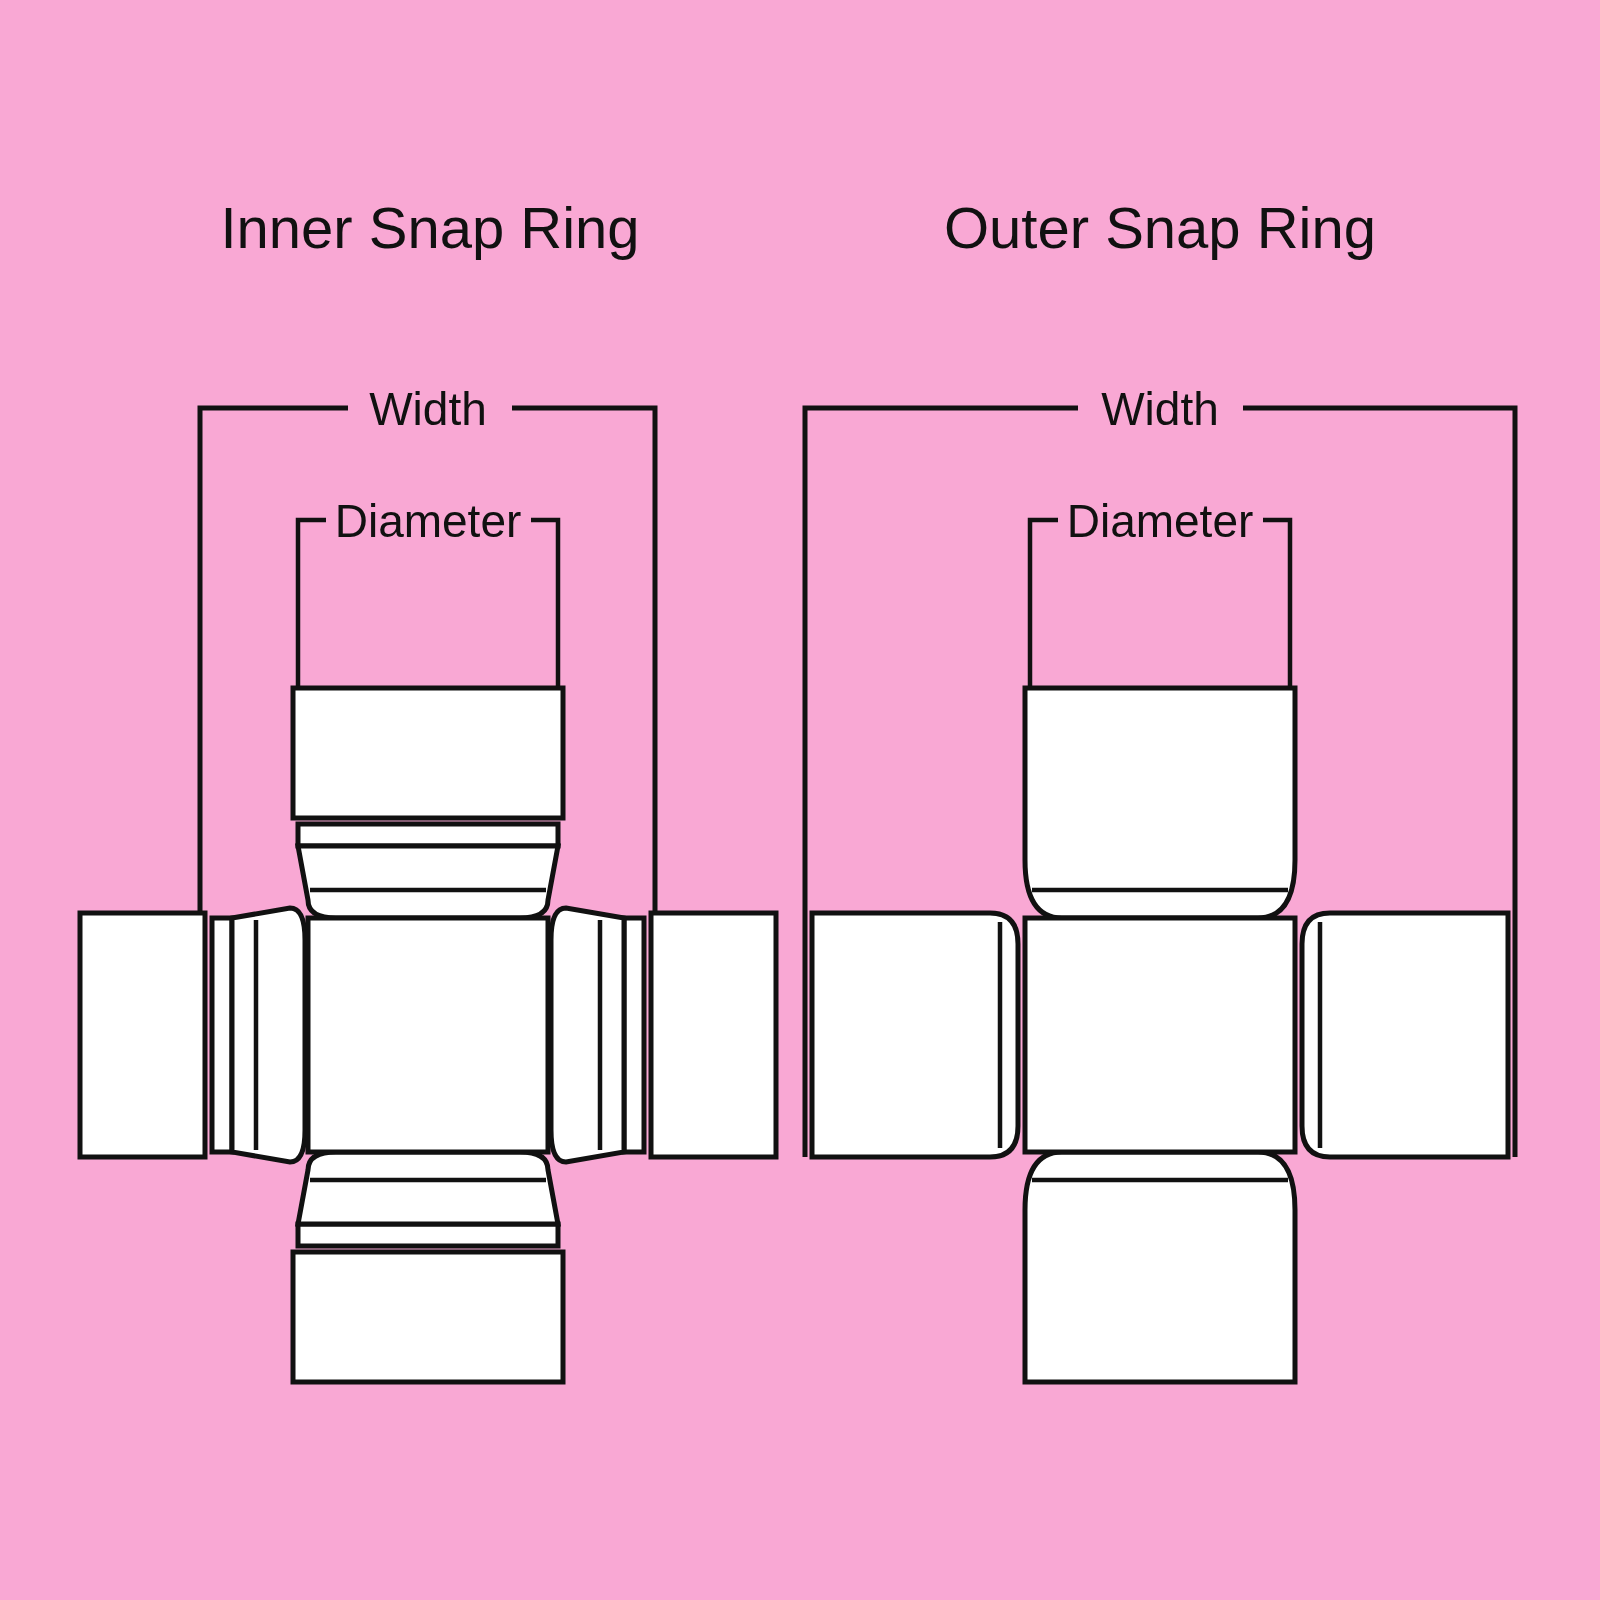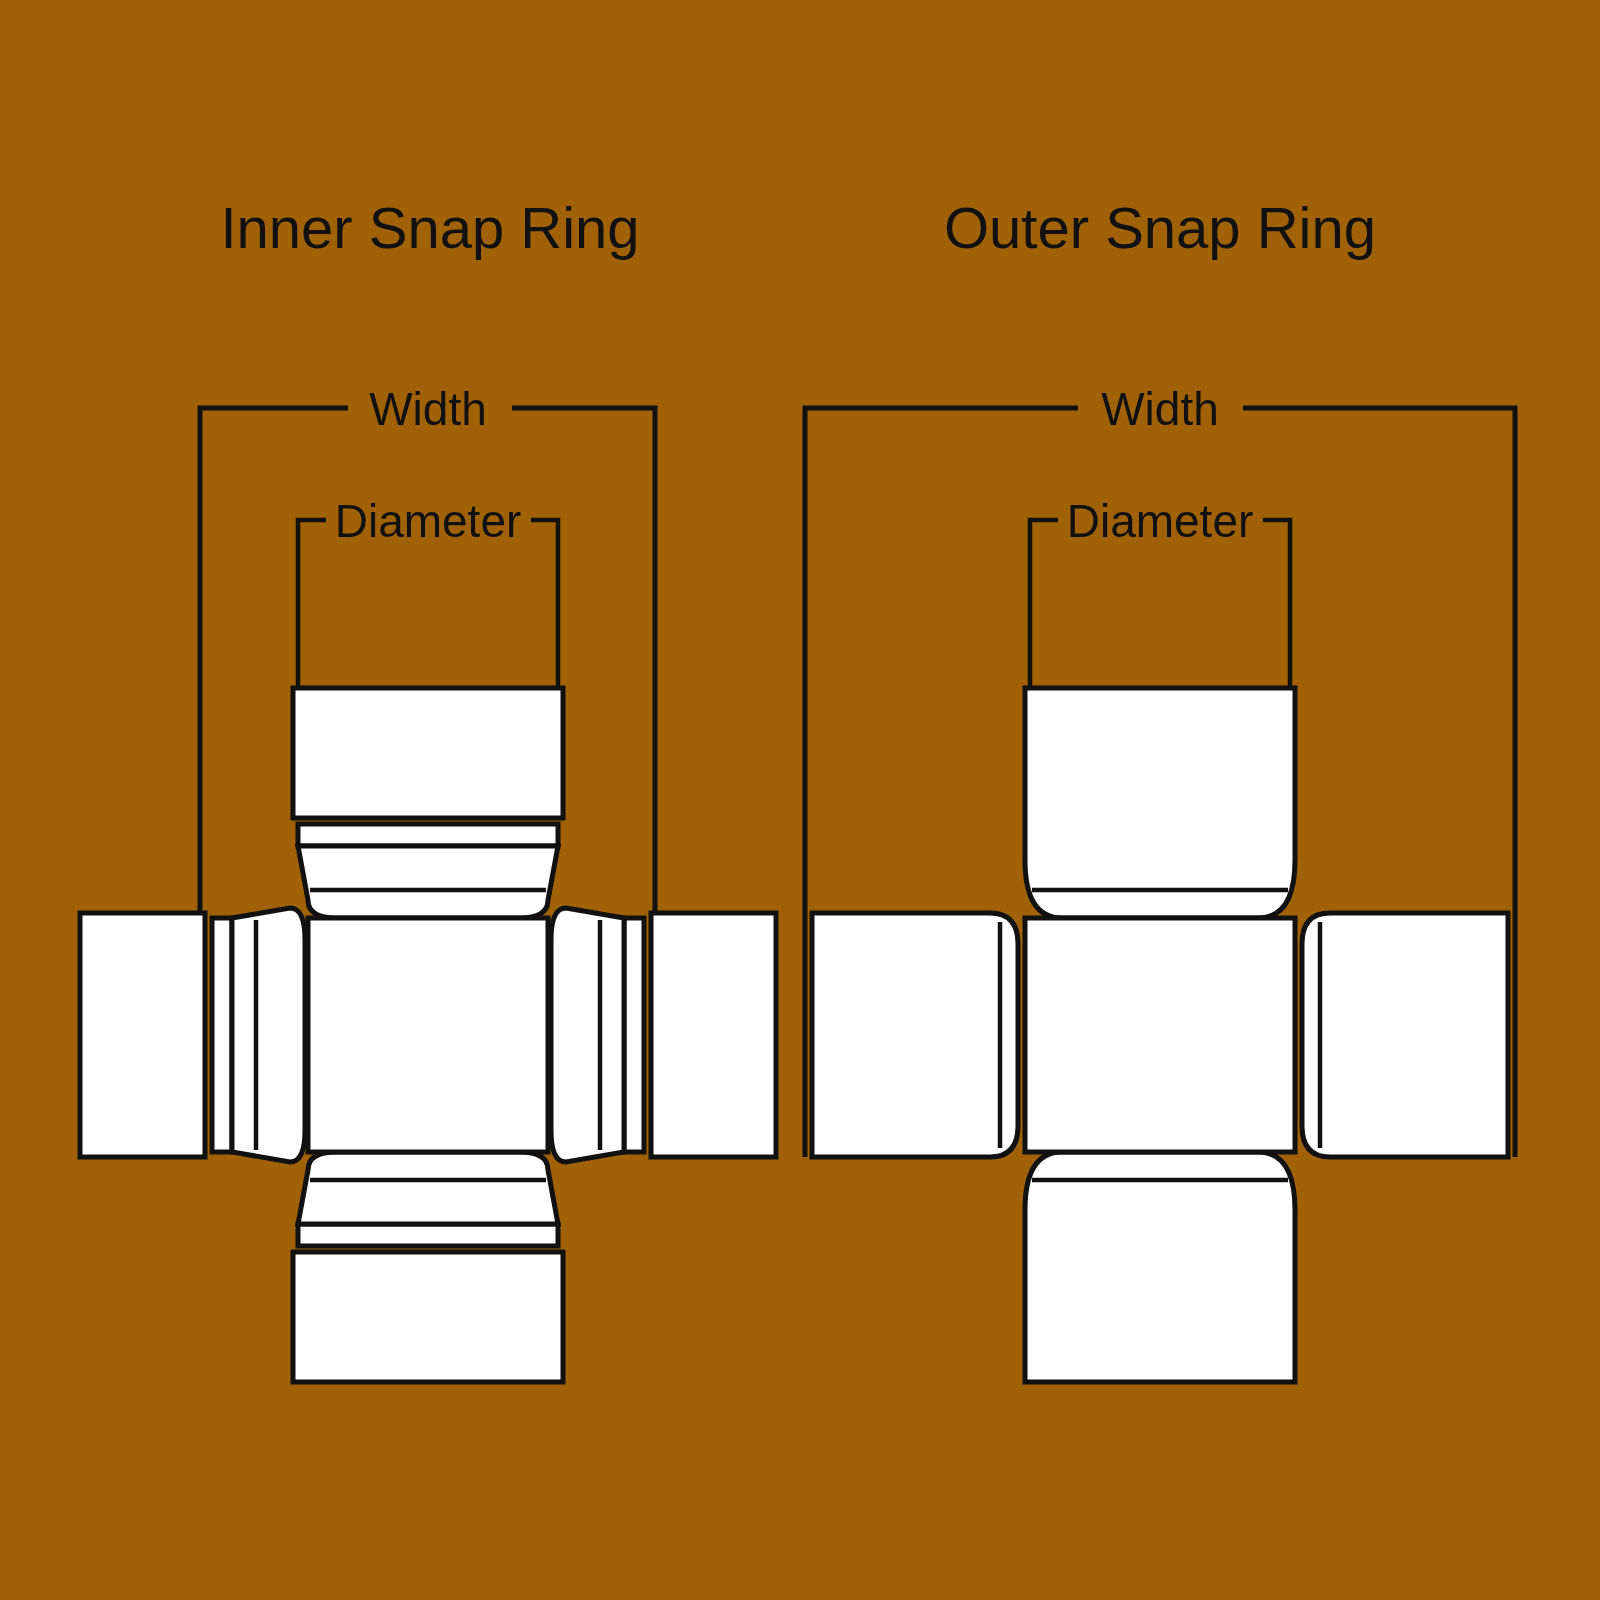--- a/index.html
+++ b/index.html
@@ -11,21 +11,21 @@
     width: 1600px;
     height: 1600px;
     font-family: "Liberation Sans", sans-serif;
     color: #111111;
     overflow: hidden;
   }
   .page {
     position: relative;
     width: 1600px;
     height: 1600px;
-    background: #a16207;
+    background: #f9a8d4;
   }
   .diagram-svg {
     position: absolute;
     left: 0;
     top: 0;
     width: 1600px;
     height: 1600px;
     display: block;
   }
   .panel-title {

